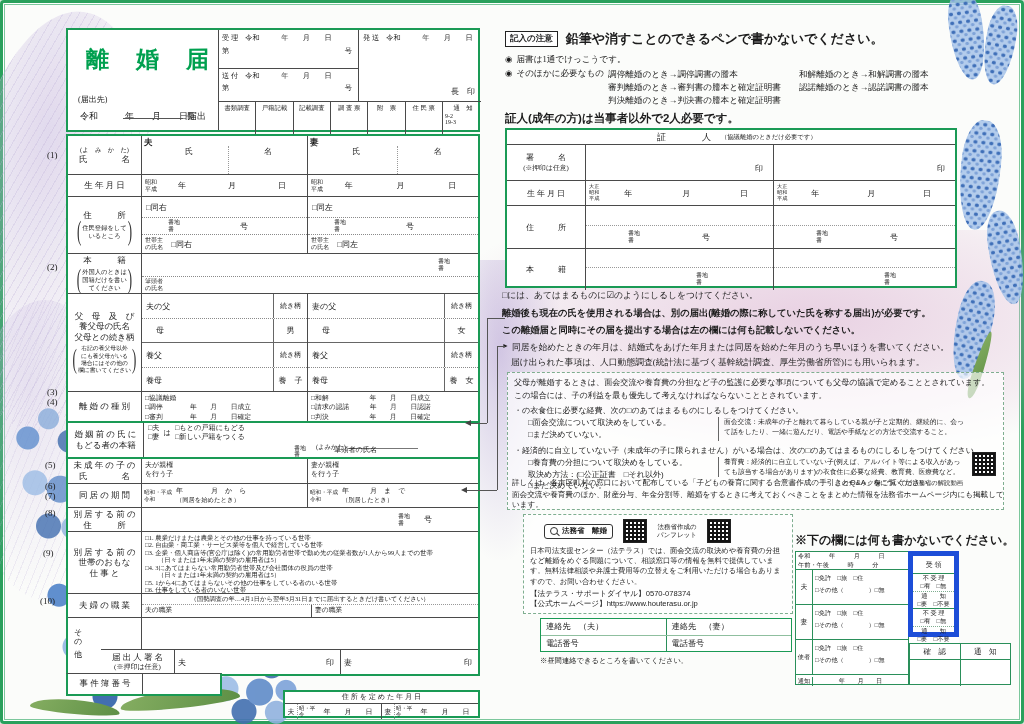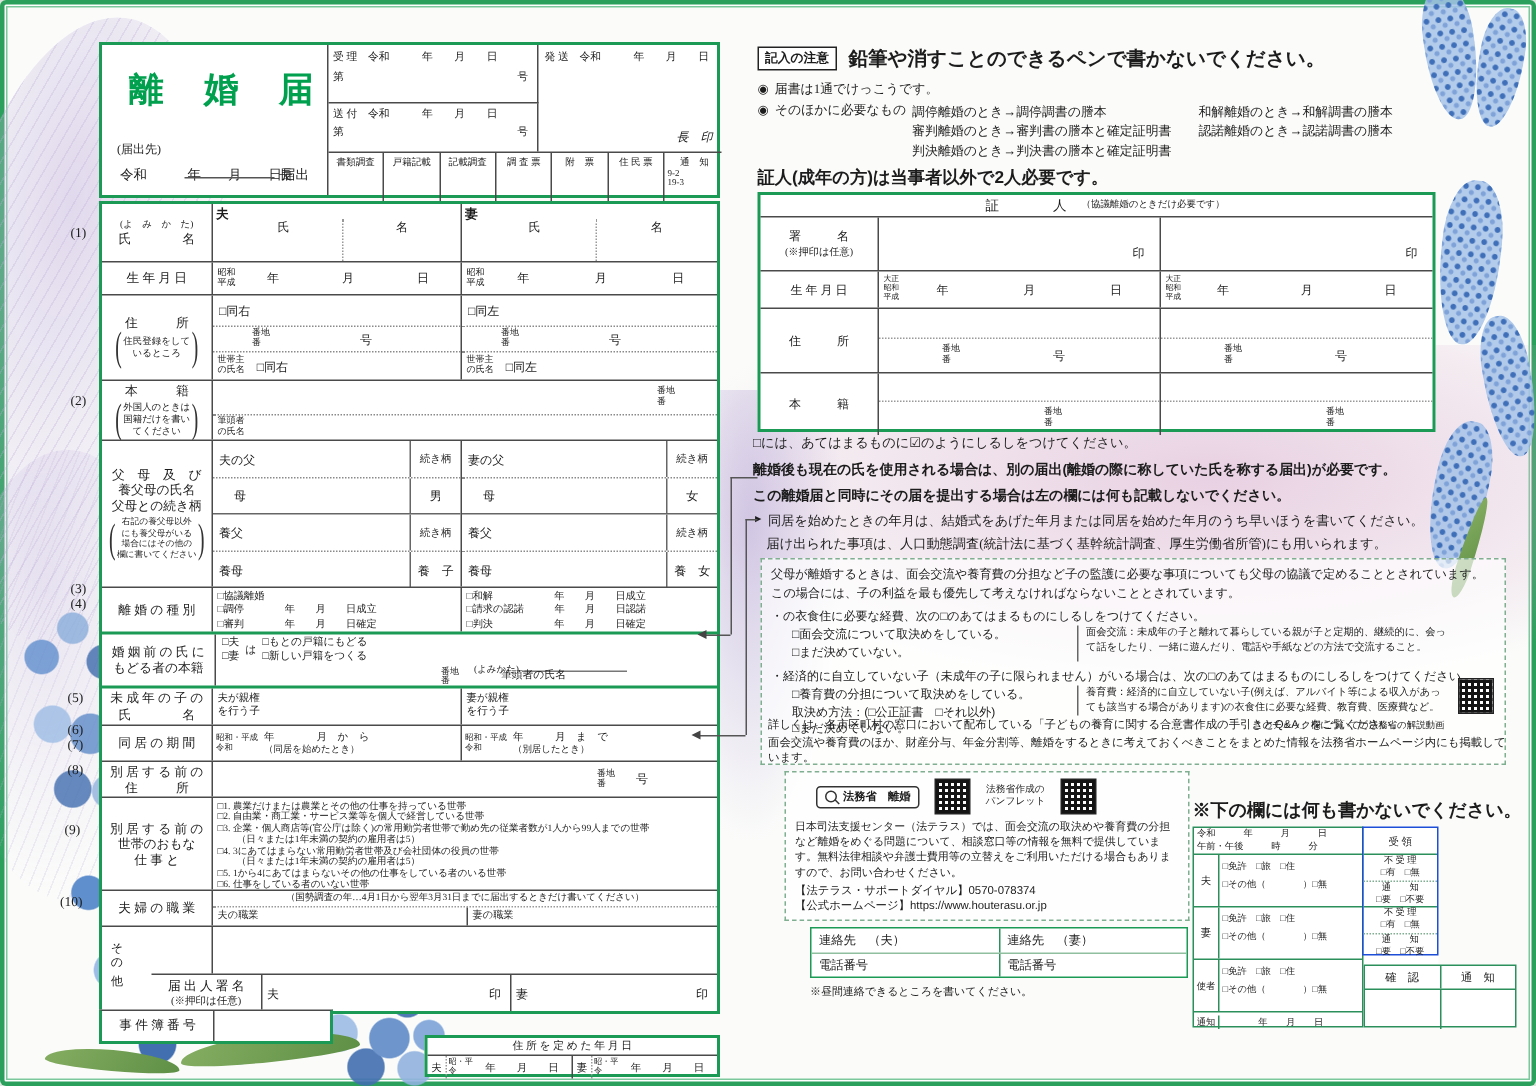--- a/index.html
+++ b/index.html
@@ -109,21 +109,21 @@
       </div>
       <div class="abs" style="left:0;top:39px;width:140px;height:32px;border-right:1px solid #4a4a4a;">
         <div style="font-size:7.2px;padding:2px 2px 0 3px;">送 付　令和　　　年　　月　　日</div>
         <div style="display:flex;justify-content:space-between;font-size:7.2px;padding:2px 6px 0 3px;">
           <span>第</span>
           <span>号</span>
         </div>
       </div>
       <div class="abs" style="left:140px;top:0;width:122px;height:71px;">
         <div style="font-size:7.2px;padding:3px 2px 0 4px;">発 送　令和　　　年　　月　　日</div>
-        <div style="position:absolute;right:6px;bottom:4px;font-size:8px;font-style:italic;">長　印</div>
+        <div style="position:absolute;right:6px;bottom:4px;font-size:8px;">長　印</div>
       </div>
       <div class="abs" style="left:0;top:71px;width:262px;height:33px;border-top:1px solid #4a4a4a;display:flex;">
         <div style="flex:1;border-right:1px solid #4a4a4a;font-size:6.4px;text-align:center;padding-top:2px;">書類調査</div>
         <div style="flex:1;border-right:1px solid #4a4a4a;font-size:6.4px;text-align:center;padding-top:2px;">戸籍記載</div>
         <div style="flex:1;border-right:1px solid #4a4a4a;font-size:6.4px;text-align:center;padding-top:2px;">記載調査</div>
         <div style="flex:1;border-right:1px solid #4a4a4a;font-size:6.4px;text-align:center;padding-top:2px;">調 査 票</div>
         <div style="flex:1;border-right:1px solid #4a4a4a;font-size:6.4px;text-align:center;padding-top:2px;">附　票</div>
         <div style="flex:1;border-right:1px solid #4a4a4a;font-size:6.4px;text-align:center;padding-top:2px;">住 民 票</div>
         <div style="width:36px;font-size:6.4px;text-align:left;padding:2px 0 0 2px;">
           <div style="text-align:center;">通　知</div>
@@ -713,21 +713,21 @@
             <div>□免許　□旅　□住</div>
             <div>□その他（　　　　）□無</div>
           </div>
       </div>
       <div style="display:flex;height:13px;align-items:center;">
         <div style="width:16px;border-right:1px solid #2a8f5a;text-align:center;">通知</div>
         <div style="flex:1;text-align:center;">年　　月　　日</div>
       </div>
     </div>
 
-    <div class="abs" style="left:113px;top:0;width:51px;height:86px;border:1px solid #1d4ed8;">
+    <div class="abs" style="left:113px;top:0;width:51px;height:86px;border:5px solid #1d4ed8;">
       <div style="height:17px;border-bottom:1px solid #2a8f5a;display:flex;align-items:center;justify-content:center;font-size:7px;">受 領</div>
       <div style="height:34px;border-bottom:1px solid #2a8f5a;">
         <div style="height:17px;border-bottom:1px dotted #7fae90;text-align:center;line-height:1.3;">
             <div>不 受 理</div>
             <div>□有　□無</div>
           </div>
         <div style="height:16px;text-align:center;line-height:1.3;">
             <div>通　　知</div>
             <div>□要　□不要</div>
           </div>

